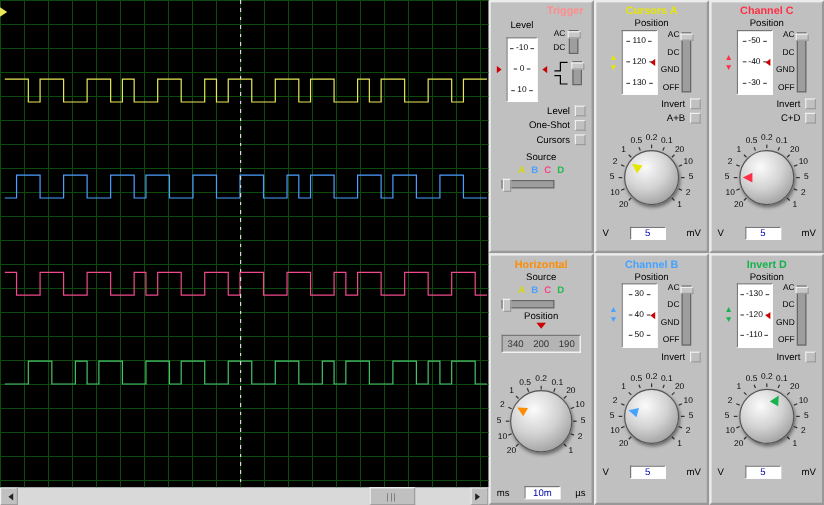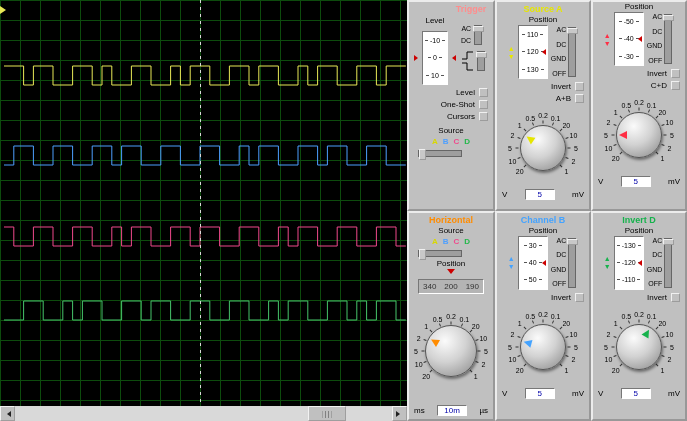--- a/index.html
+++ b/index.html
@@ -272,21 +272,21 @@
           <div class="valbox inset">10m</div>
           <span class="lbl">µs</span>
         </div>
       </div>
 
     </div>
 
     <div class="col c2">
 
       <div class="panel">
-        <div class="ptitle" style="color: rgb(230, 230, 0);">Source A</div>
+        <div class="ptitle" style="color: rgb(230, 230, 0);">Cursors A</div>
         <div class="center lbl">Position</div>
         <div class="trig-main" style="justify-content:center;gap:3px;padding-left:0">
           <div class="updown" style="align-self:center">
             <span style="color: rgb(230, 230, 0);">▲</span>
             <span style="color: rgb(230, 230, 0);">▼</span>
           </div>
           <div class="strip inset">
             <div class="srow">
                 <span>110</span>
               </div>
@@ -430,20 +430,21 @@
           <div class="valbox inset">5</div>
           <span class="lbl">mV</span>
         </div>
       </div>
 
     </div>
 
     <div class="col c3">
 
       <div class="panel">
+        <div class="ptitle" style="color: rgb(255, 46, 68);">Channel C</div>
         <div class="center lbl">Position</div>
         <div class="trig-main" style="justify-content:center;gap:3px;padding-left:0">
           <div class="updown" style="align-self:center">
             <span style="color: rgb(255, 46, 68);">▲</span>
             <span style="color: rgb(255, 46, 68);">▼</span>
           </div>
           <div class="strip inset">
             <div class="srow">
                 <span>-50</span>
               </div>

